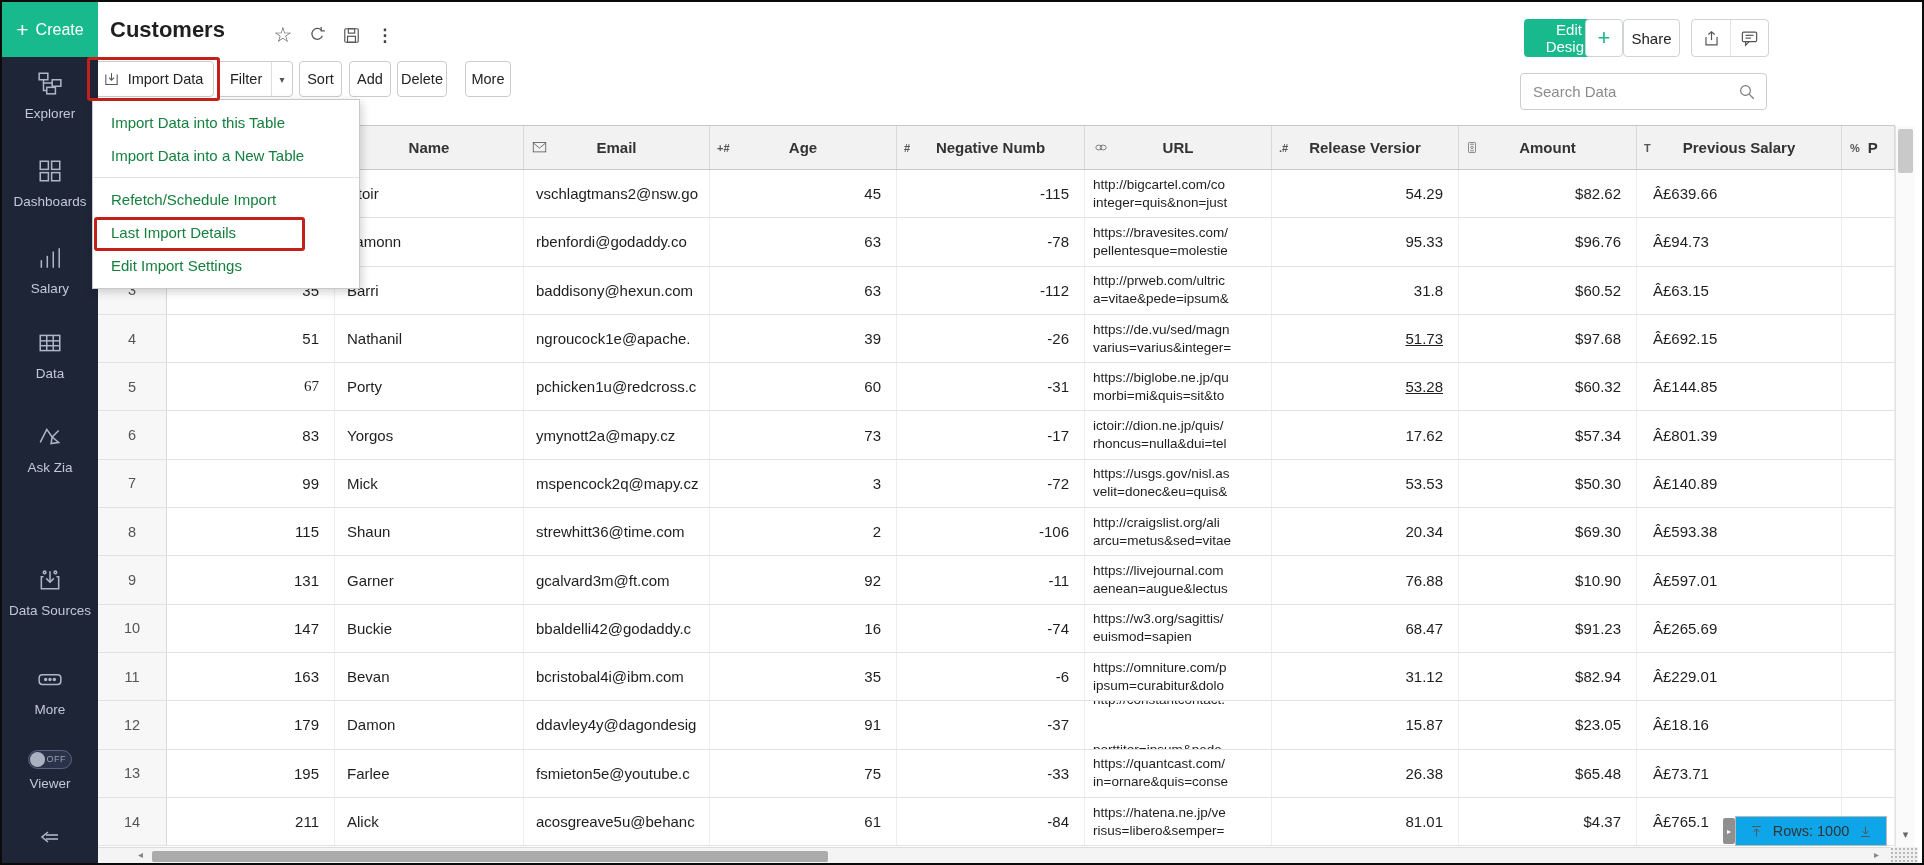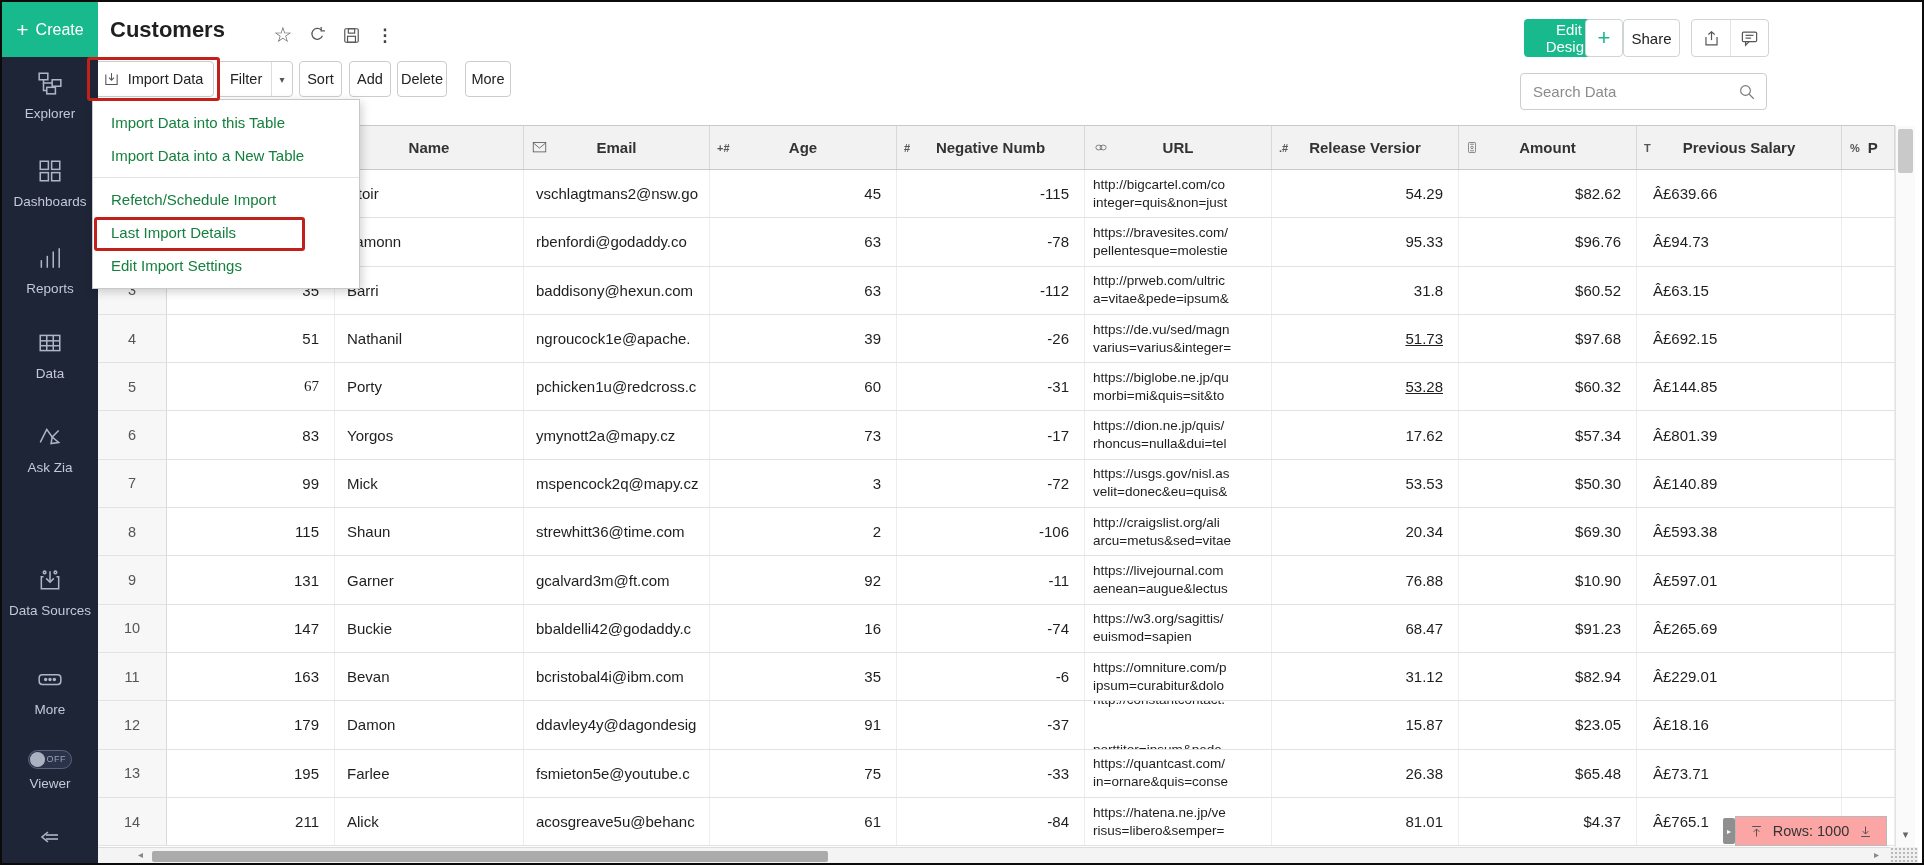--- a/index.html
+++ b/index.html
@@ -69,21 +69,21 @@
   .redbox-menuitem{left:92px;top:215px;width:211px;height:34px}
 
   
   .vscroll{position:absolute;left:1893px;top:124px;width:20px;height:721px;background:#fafafa;border-left:1px solid #e3e3e3;z-index:2}
   .vthumb{position:absolute;left:2px;top:3px;width:15px;height:44px;background:#c9c9c9;border-radius:2px}
   .vdown{position:absolute;left:0;bottom:6px;width:100%;text-align:center;color:#666;font-size:11px;cursor:pointer}
   .hscroll{position:absolute;left:96px;top:845px;width:1797px;height:17px;background:#f4f4f4;border-top:1px solid #dcdcdc;z-index:2}
   .harrow{position:absolute;top:1px;font-size:10px;color:#888;cursor:pointer}
   .hthumb{position:absolute;left:54px;top:3px;width:676px;height:11px;background:#ababab;border-radius:2px;cursor:grab}
   .corner{position:absolute;left:1888px;top:845px;width:28px;height:17px;background-color:#f0f0f0;background-image:radial-gradient(#b9b9b9 1px,transparent 1.1px);background-size:4px 4px;z-index:2}
-  .rows-badge{position:absolute;left:1733px;top:814px;width:152px;height:30px;background:#fca5a5;border:1px solid #b9b9b9;display:flex;align-items:center;justify-content:center;gap:9px;font-size:14.5px;color:#333;z-index:4}
+  .rows-badge{position:absolute;left:1733px;top:814px;width:152px;height:30px;background:#0ea5e9;border:1px solid #b9b9b9;display:flex;align-items:center;justify-content:center;gap:9px;font-size:14.5px;color:#333;z-index:4}
   .rows-badge svg{stroke:#555;fill:none;stroke-width:1.6;cursor:pointer}
   .badge-handle{position:absolute;left:1721px;top:816px;width:12px;height:26px;background:#8f8f8f;border-radius:2px;z-index:4;display:flex;align-items:center;justify-content:center;color:#fff;font-size:8px;cursor:pointer}
 </style>
 </head>
 <body>
 
 <div class="frame">
 
   <div class="sidebar">
     <div class="create">
@@ -110,21 +110,21 @@
             </svg></span>
           <span>Dashboards</span>
         </div>
         <div class="side-item" style="top: 243px;">
           <span><svg xmlns="http://www.w3.org/2000/svg" viewBox="0 0 24 24" width="26" height="26">
               <line x1="4" y1="21" x2="4" y2="14"></line>
               <line x1="9.5" y1="21" x2="9.5" y2="10"></line>
               <line x1="15" y1="21" x2="15" y2="6"></line>
               <line x1="20.5" y1="21" x2="20.5" y2="3"></line>
             </svg></span>
-          <span>Reports</span>
+          <span>Salary</span>
         </div>
         <div class="side-item" style="top: 328px;">
           <span><svg xmlns="http://www.w3.org/2000/svg" viewBox="0 0 24 24" width="26" height="26">
               <rect x="3" y="5" width="18" height="14"></rect>
               <line x1="3" y1="10" x2="21" y2="10"></line>
               <line x1="3" y1="14.5" x2="21" y2="14.5"></line>
               <line x1="9" y1="5" x2="9" y2="19"></line>
               <line x1="15" y1="5" x2="15" y2="19"></line>
             </svg></span>
           <span>Data</span>
@@ -378,21 +378,21 @@
           <div class="td txt" style="width: 53px;"></div>
         </div>
         <div class="tr">
           <div class="td rownum" style="width: 69px;">6</div>
           <div class="td num" style="width: 168px;">83</div>
           <div class="td txt" style="width: 189px;">Yorgos</div>
           <div class="td txt" style="width: 186px;">ymynott2a@mapy.cz</div>
           <div class="td num" style="width: 187px;">73</div>
           <div class="td num" style="width: 188px;">-17</div>
           <div class="td url" style="width: 187px;">
-            <span>https://dion.ne.jp/quis/</span>
+            <span>ictoir://dion.ne.jp/quis/</span>
             <span>rhoncus=nulla&amp;dui=tel</span>
           </div>
           <div class="td num" style="width: 187px;">17.62</div>
           <div class="td num" style="width: 178px;">$57.34</div>
           <div class="td txt" style="width: 205px; padding-left: 16px;">Â£801.39</div>
           <div class="td txt" style="width: 53px;"></div>
         </div>
         <div class="tr">
           <div class="td rownum" style="width: 69px;">7</div>
           <div class="td num" style="width: 168px;">99</div>

